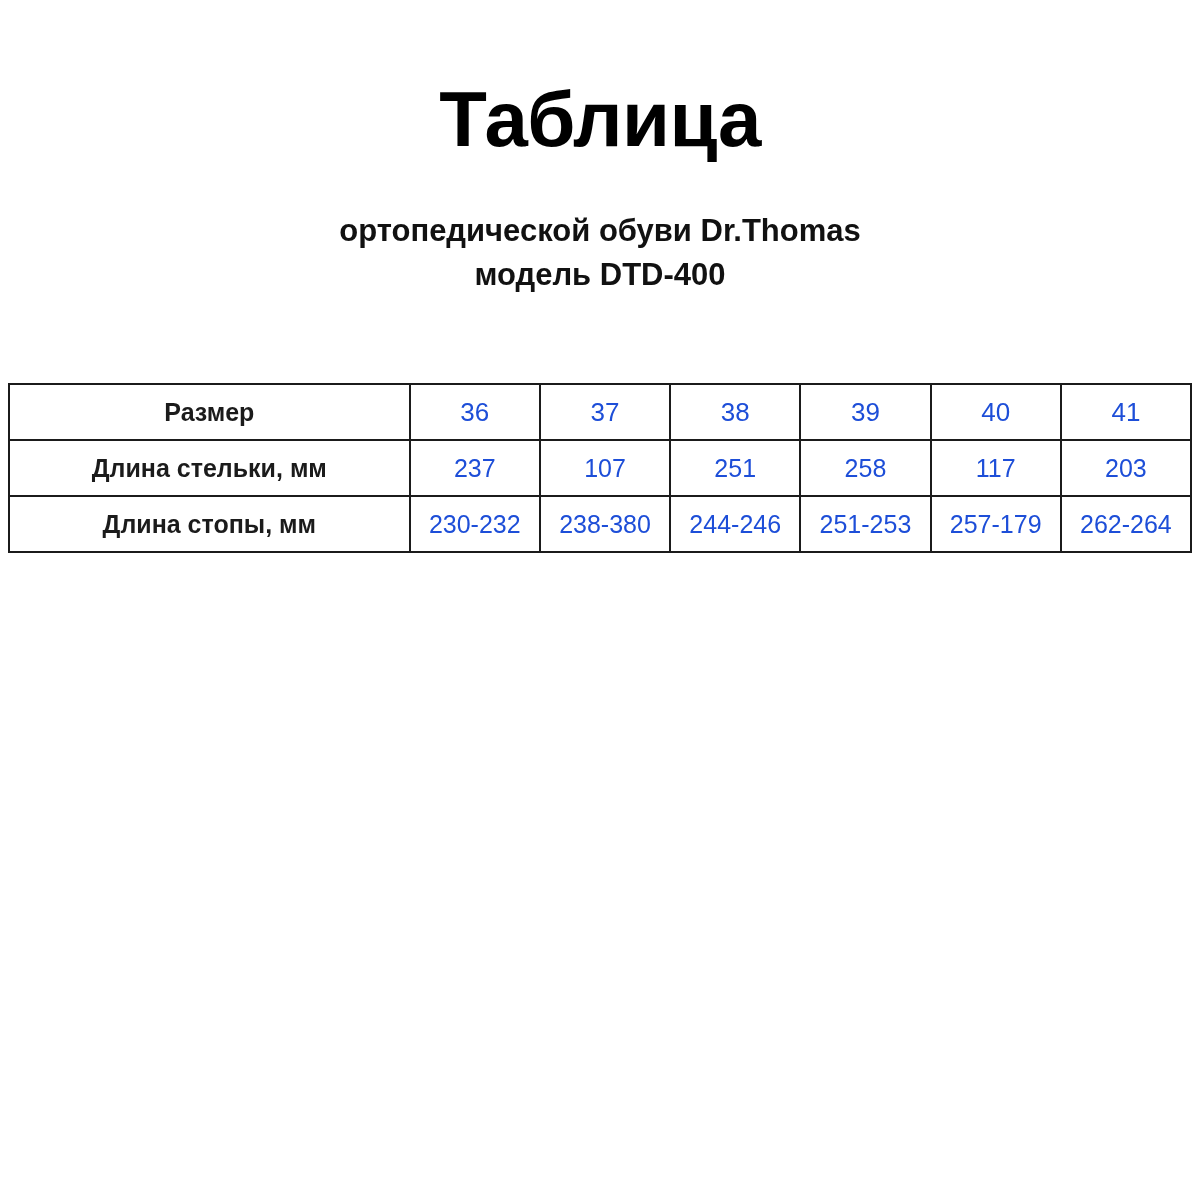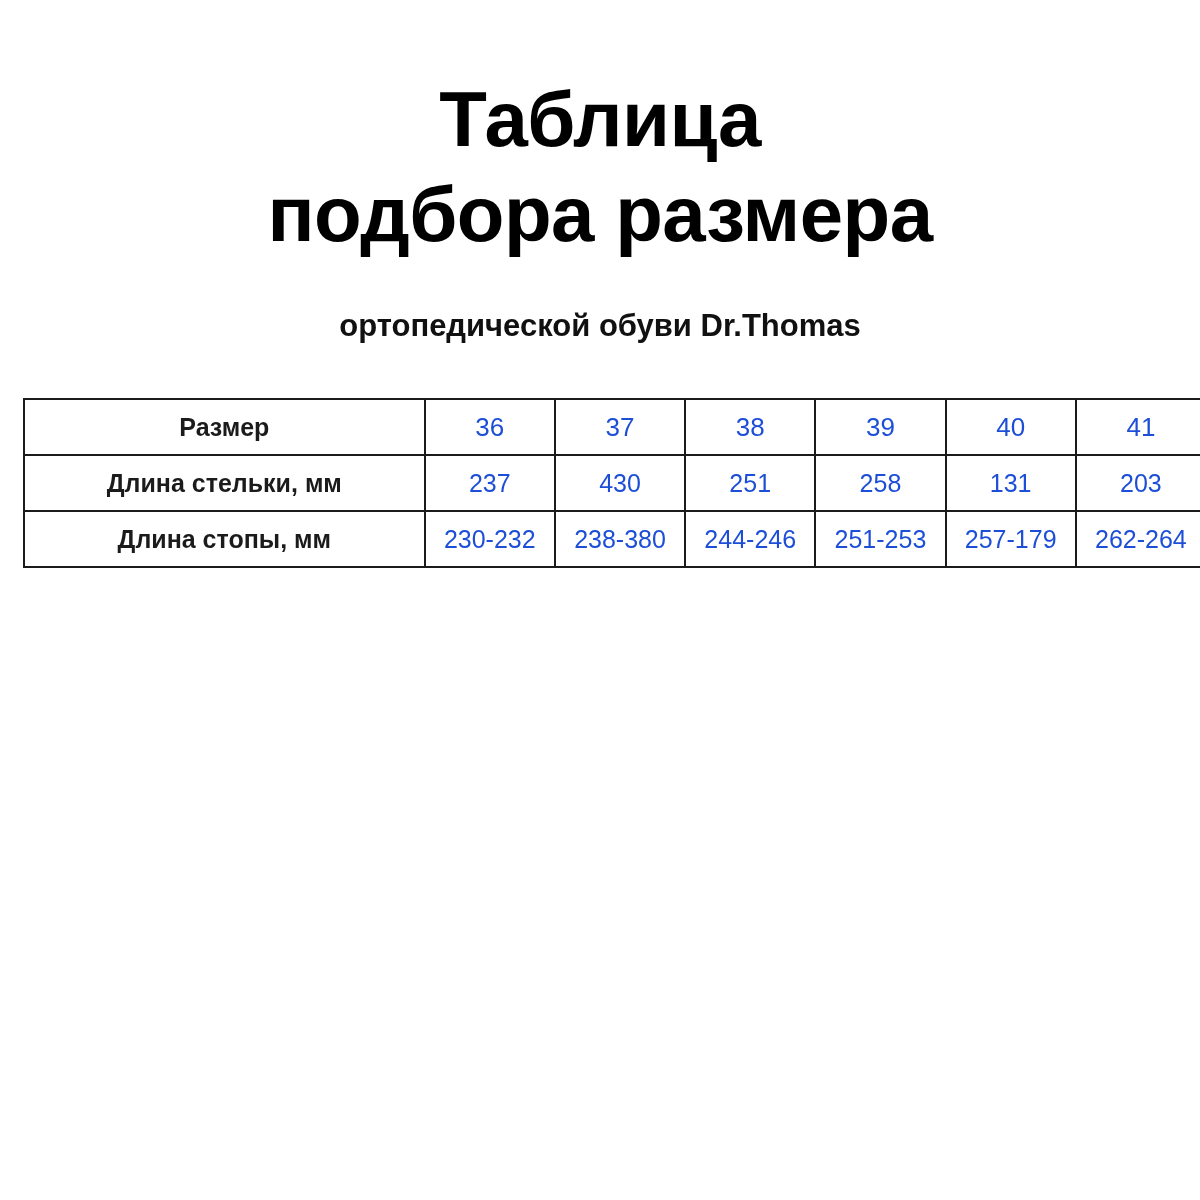--- a/index.html
+++ b/index.html
@@ -37,22 +37,22 @@
     text-align: center;
     margin-top: 42px;
   }
   .subtitle-line {
     font-size: 31px;
     font-weight: 700;
     line-height: 1.42;
     color: #111111;
   }
   .table-wrap {
-    margin-top: 50px;
-    padding: 0 23px;
+    margin-top: 86px;
+    padding: 0 8px;
   }
   table.size-table {
     border-collapse: collapse;
     width: 1184px;
     margin: 0 auto;
     table-layout: fixed;
   }
   table.size-table td {
     border: 2px solid #1b1b1b;
     height: 56px;
@@ -81,46 +81,46 @@
     border-radius: 27px;
   }
 </style>
 </head>
 <body>
 
 <div class="page">
 
   <div class="title-block">
     <div class="title">Таблица</div>
-    <div class="title">подбора размера</div>
   </div>
 
   <div class="subtitle-block">
     <div class="subtitle-line">ортопедической обуви Dr.Thomas</div>
+    <div class="subtitle-line">модель DTD-400</div>
   </div>
 
   <div class="table-wrap">
     <table class="size-table">
       <tbody>
         <tr class="r-head">
           <td class="rowhead">Размер</td>
           <td class="cell">36</td>
           <td class="cell">37</td>
           <td class="cell">38</td>
           <td class="cell">39</td>
           <td class="cell">40</td>
           <td class="cell">41</td>
         </tr>
         <tr>
           <td class="rowhead">Длина стельки, мм</td>
           <td class="cell">237</td>
-          <td class="cell">430</td>
+          <td class="cell">107</td>
           <td class="cell">251</td>
           <td class="cell">258</td>
-          <td class="cell">131</td>
+          <td class="cell">117</td>
           <td class="cell">203</td>
         </tr>
         <tr>
           <td class="rowhead">Длина стопы, мм</td>
           <td class="cell wide">230-232</td>
           <td class="cell wide">238-380</td>
           <td class="cell wide">244-246</td>
           <td class="cell wide">251-253</td>
           <td class="cell wide">257-179</td>
           <td class="cell wide">262-264</td>

